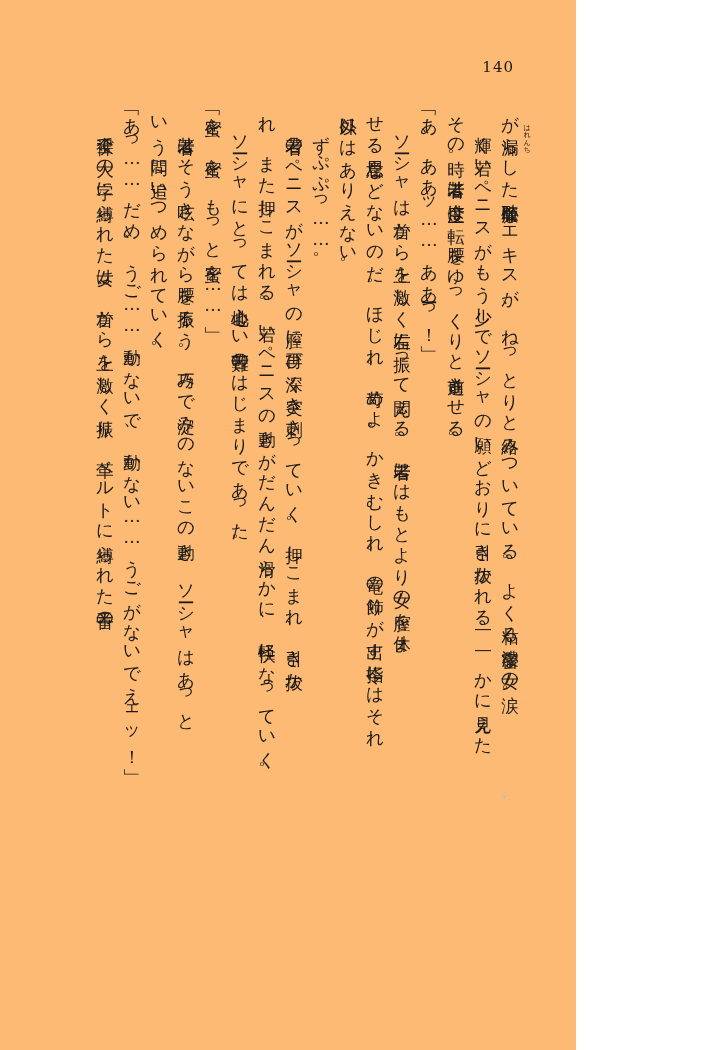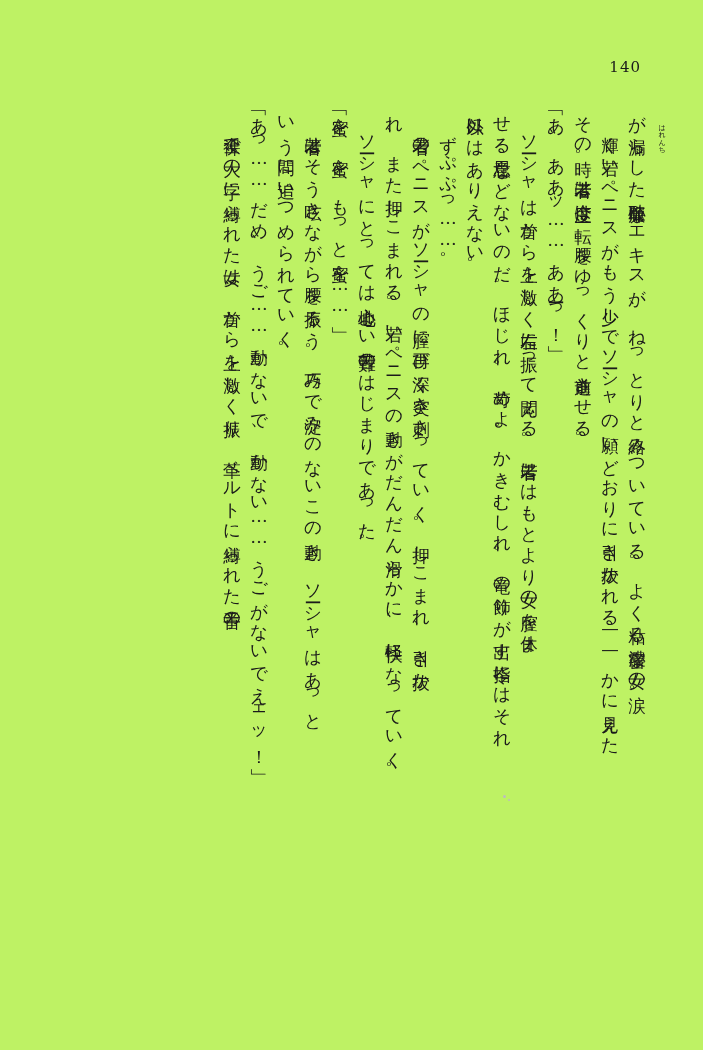--- a/index.html
+++ b/index.html
@@ -2,23 +2,23 @@
 <html><head>
 <meta charset="utf-8">
 <style>
   html, body {
     margin: 0;
     padding: 0;
     background: #ffffff;
   }
   #page {
     position: relative;
-    width: 703px;
+    width: 576px;
     height: 1050px;
-    background: #bef264;
+    background: #fdba74;
     overflow: hidden;
     font-family: "DejaVu Serif", "Liberation Serif", serif;
     color: #1a1a1a;
   }
   #page-number {
     position: absolute;
     top: 58px;
     right: 62px;
     font-size: 15px;
     letter-spacing: 1px;
@@ -56,21 +56,21 @@
     writing-mode: horizontal-tb;
     font-size: 7px;
     line-height: 1.05;
     letter-spacing: 0px;
     color: #1a1a1a;
     text-align: center;
     font-family: "DejaVu Serif", "Liberation Serif", serif;
   }
   #ruby-hatirenti {
     top: 125px;
-    right: 34px;
+    right: 42px;
     width: 14px;
   }
   .smudge {
     position: absolute;
     width: 3px;
     height: 3px;
     background: #bdbdbd;
     border-radius: 50%;
   }
 </style>

